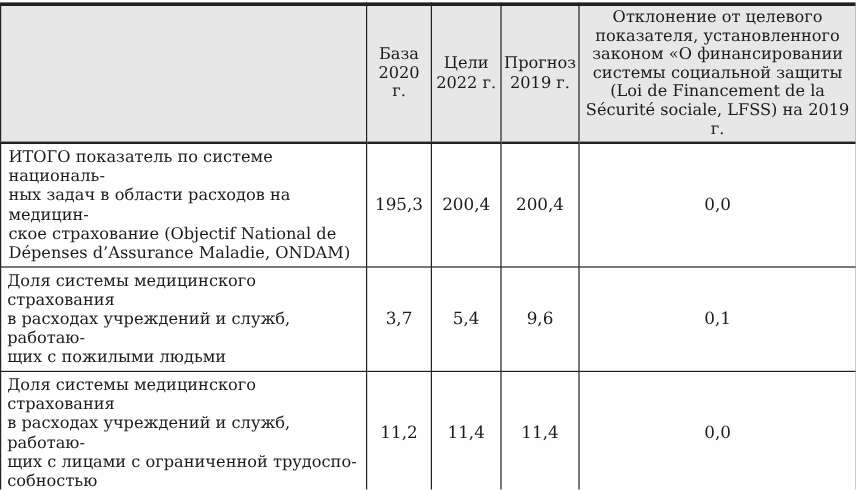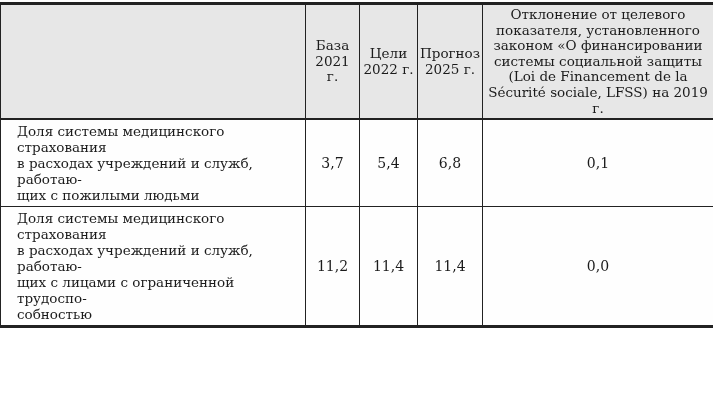--- a/index.html
+++ b/index.html
@@ -51,21 +51,21 @@
     background: var(--body-bg);
     vertical-align: middle;
     font-size: 13.5px;
   }
   td.label {
     text-align: left;
     white-space: pre-line;
     line-height: 16px;
     padding: 3px 4px 3px 6px;
   }
-  td.label.indent { padding-left: 16px; }
+  td.label.indent { padding-left: 5px; }
   td.num {
     text-align: center;
     font-size: 14px;
   }
   tr.r-head { height: 94px; }
   tr.r1 { height: 67px; }
   tr.r2 { height: 23px; }
   tr.r3 { height: 23px; }
   tr.r4 { height: 33px; }
   tr.r5 { height: 50px; }
@@ -80,41 +80,51 @@
       <col class="c-label">
       <col class="c-base">
       <col class="c-target">
       <col class="c-forecast">
       <col class="c-dev">
     </colgroup>
     <thead>
       <tr class="r-head">
         <th></th>
         <th>База
-2021 г.</th>
+2020 г.</th>
         <th>Цели
 2022 г.</th>
         <th>Прогноз
-2025 г.</th>
+2019 г.</th>
         <th>Отклонение от целевого
 показателя, установленного
 законом «О финансировании
 системы социальной защиты
 (Loi de Financement de la
 Sécurité sociale, LFSS) на 2019 г.</th>
       </tr>
     </thead>
     <tbody>
+      <tr class="r1">
+        <td class="label">ИТОГО показатель по системе националь-
+ных задач в области расходов на медицин-
+ское страхование (Objectif National de
+Dépenses d’Assurance Maladie, ONDAM)</td>
+        <td class="num">195,3</td>
+        <td class="num">200,4</td>
+        <td class="num">200,4</td>
+        <td class="num">0,0</td>
+      </tr>
       <tr class="r5">
         <td class="label indent">Доля системы медицинского страхования
 в расходах учреждений и служб, работаю-
 щих с пожилыми людьми</td>
         <td class="num">3,7</td>
         <td class="num">5,4</td>
-        <td class="num">6,8</td>
+        <td class="num">9,6</td>
         <td class="num">0,1</td>
       </tr>
       <tr class="r6">
         <td class="label indent">Доля системы медицинского страхования
 в расходах учреждений и служб, работаю-
 щих с лицами с ограниченной трудоспо-
 собностью</td>
         <td class="num">11,2</td>
         <td class="num">11,4</td>
         <td class="num">11,4</td>

